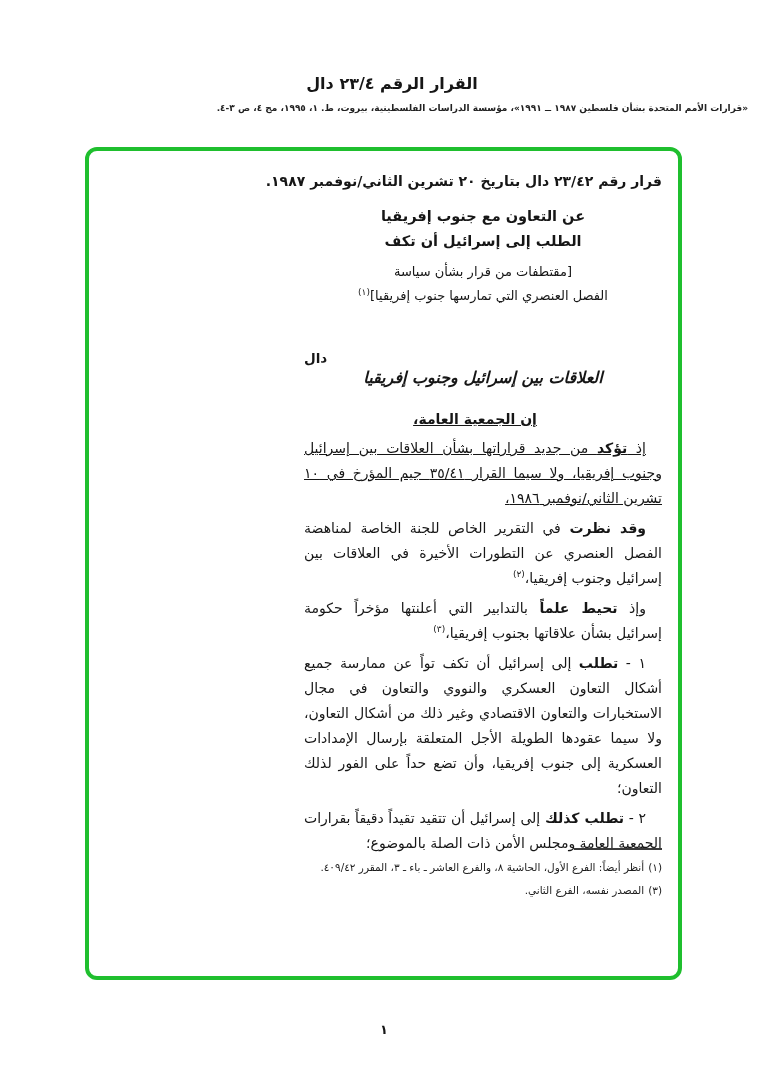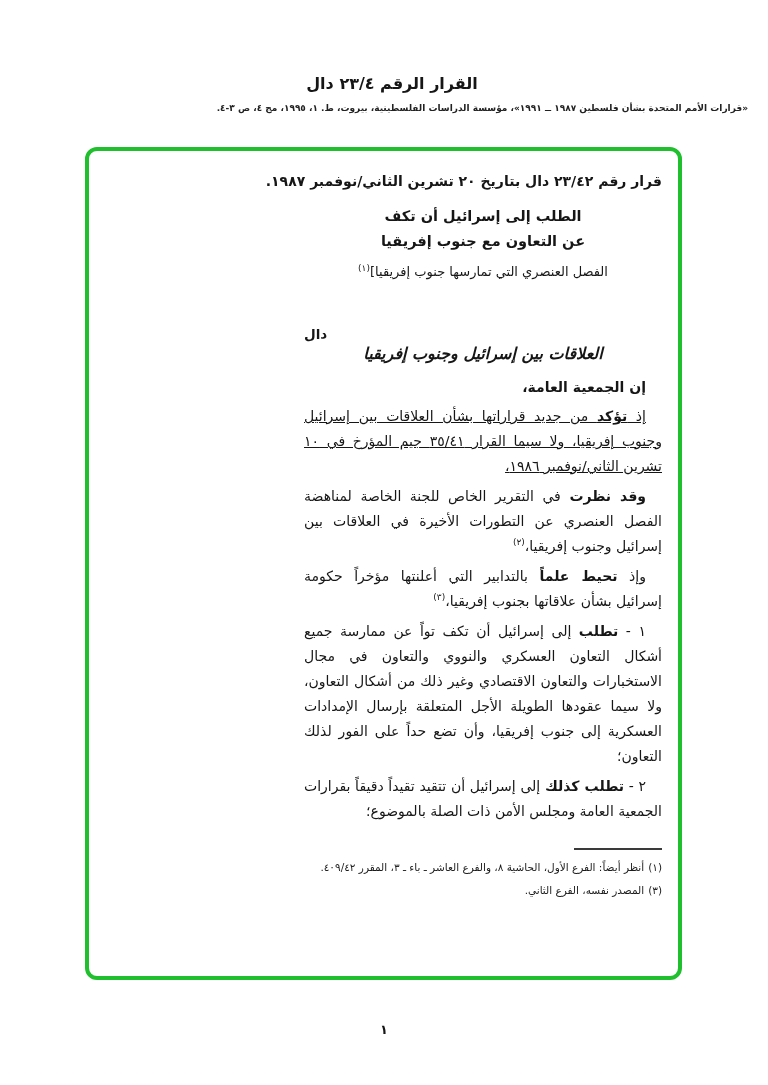--- a/index.html
+++ b/index.html
@@ -30,21 +30,21 @@
   .doc {
     position:absolute; top:170px; right:106px; width:358px;
     direction:rtl; text-align:justify;
     font-size:14px; line-height:25px;
   }
   .res-heading { font-weight:bold; font-size:14px; line-height:22px; text-align:center; white-space:nowrap; margin-bottom:12px; }
   .subtitle { font-weight:bold; font-size:14.5px; line-height:25px; text-align:center; }
   .bracket { font-size:13px; line-height:24px; text-align:center; margin-top:6px; }
   .sec-letter { font-weight:bold; font-size:13.5px; line-height:20px; text-align:left; margin-top:40px; }
   .sec-title { font-weight:bold; font-style:italic; font-size:16px; line-height:20px; text-align:center; }
-  .opening { font-weight:bold; font-size:14px; line-height:22px; margin-top:12px; text-indent:16px; text-align:right; }
+  .opening { font-weight:bold; font-size:14px; line-height:22px; margin-top:20px; text-indent:16px; text-align:center;text-decoration:underline; }
   p.body { margin-top:5px; text-indent:16px; }
   p.body:first-of-type { margin-top:6px;text-decoration:underline; }
   sup { font-size:9px; line-height:0; vertical-align:super; }
   .footnotes {
     position:absolute; top:848px; right:106px; width:358px;
     direction:rtl; text-align:right;
     font-size:10.5px; line-height:18px; color:#1c1c1c;
   }
   .fn-rule { width:88px; border-top:2px solid #3a3a3a; margin-bottom:8px; }
   .fn { margin-bottom:5px; }
@@ -61,25 +61,26 @@
 
 <div class="hdr-src">«قرارات الأمم المتحدة بشأن فلسطين ١٩٨٧ ــ ١٩٩١»، مؤسسة الدراسات الفلسطينية، بيروت، ط. ١، ١٩٩٥، مج ٤، ص ٣-٤.</div>
 
 <div class="frame"></div>
 
 <div class="doc">
 
   <div class="res-heading">قرار رقم ٢٣/٤٢ دال بتاريخ ٢٠ تشرين الثاني/نوفمبر ١٩٨٧.</div>
 
   <div class="subtitle">
+    <div>عن التعاون مع جنوب إفريقيا</div>
     <div>الطلب إلى إسرائيل أن تكف</div>
-    <div>عن التعاون مع جنوب إفريقيا</div>
   </div>
 
   <div class="bracket">
+    <div>[مقتطفات من قرار بشأن سياسة</div>
     <div><span>الفصل العنصري التي تمارسها جنوب إفريقيا]</span><sup>(١)</sup></div>
   </div>
 
   <div class="sec-letter">دال</div>
 
   <div class="sec-title">العلاقات بين إسرائيل وجنوب إفريقيا</div>
 
   <div class="opening">إن الجمعية العامة،</div>
 
   <p class="body"><span>إذ </span><b>تؤكد</b><span> من جديد قراراتها بشأن العلاقات بين إسرائيل وجنوب إفريقيا، ولا سيما القرار ٣٥/٤١ جيم المؤرخ في ١٠ تشرين الثاني/نوفمبر ١٩٨٦،</span><sup></sup></p>

